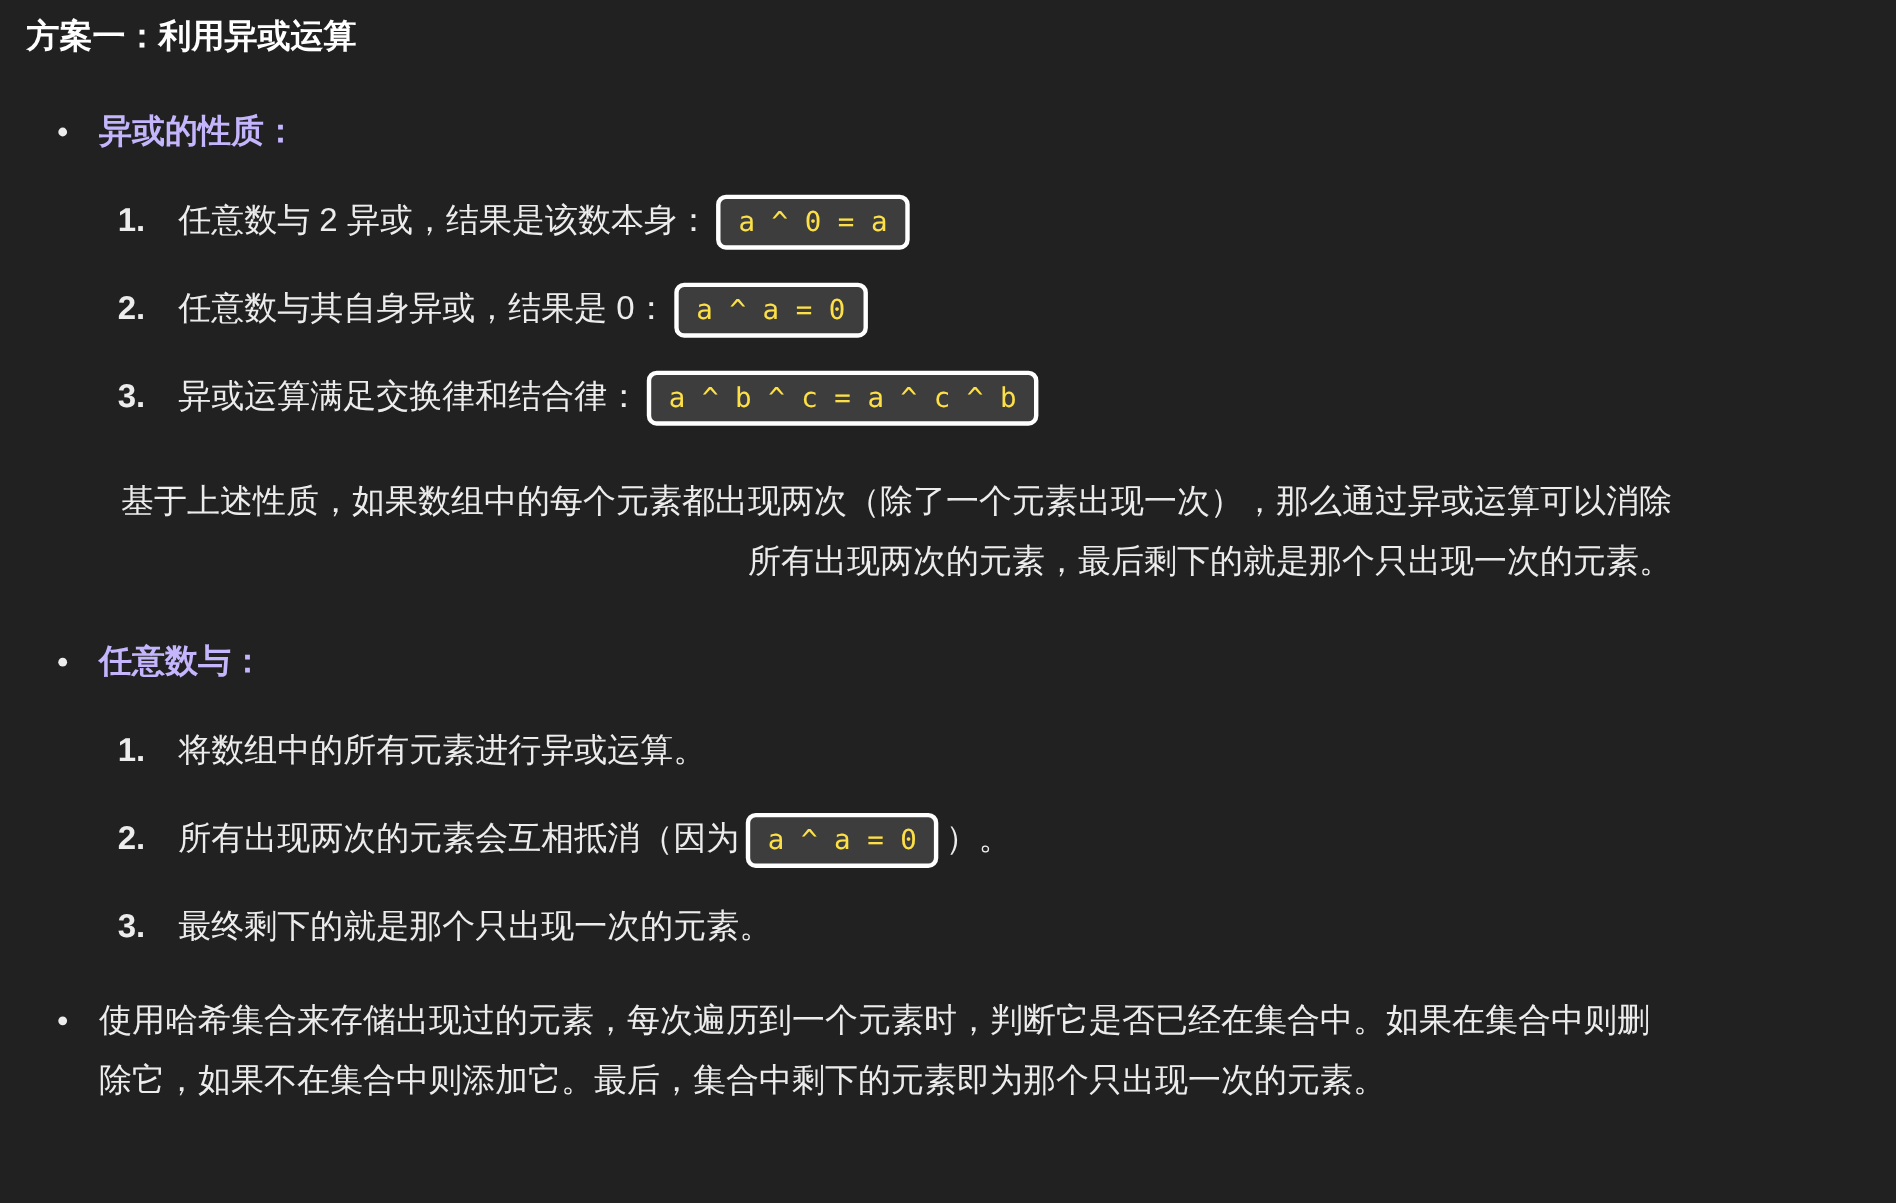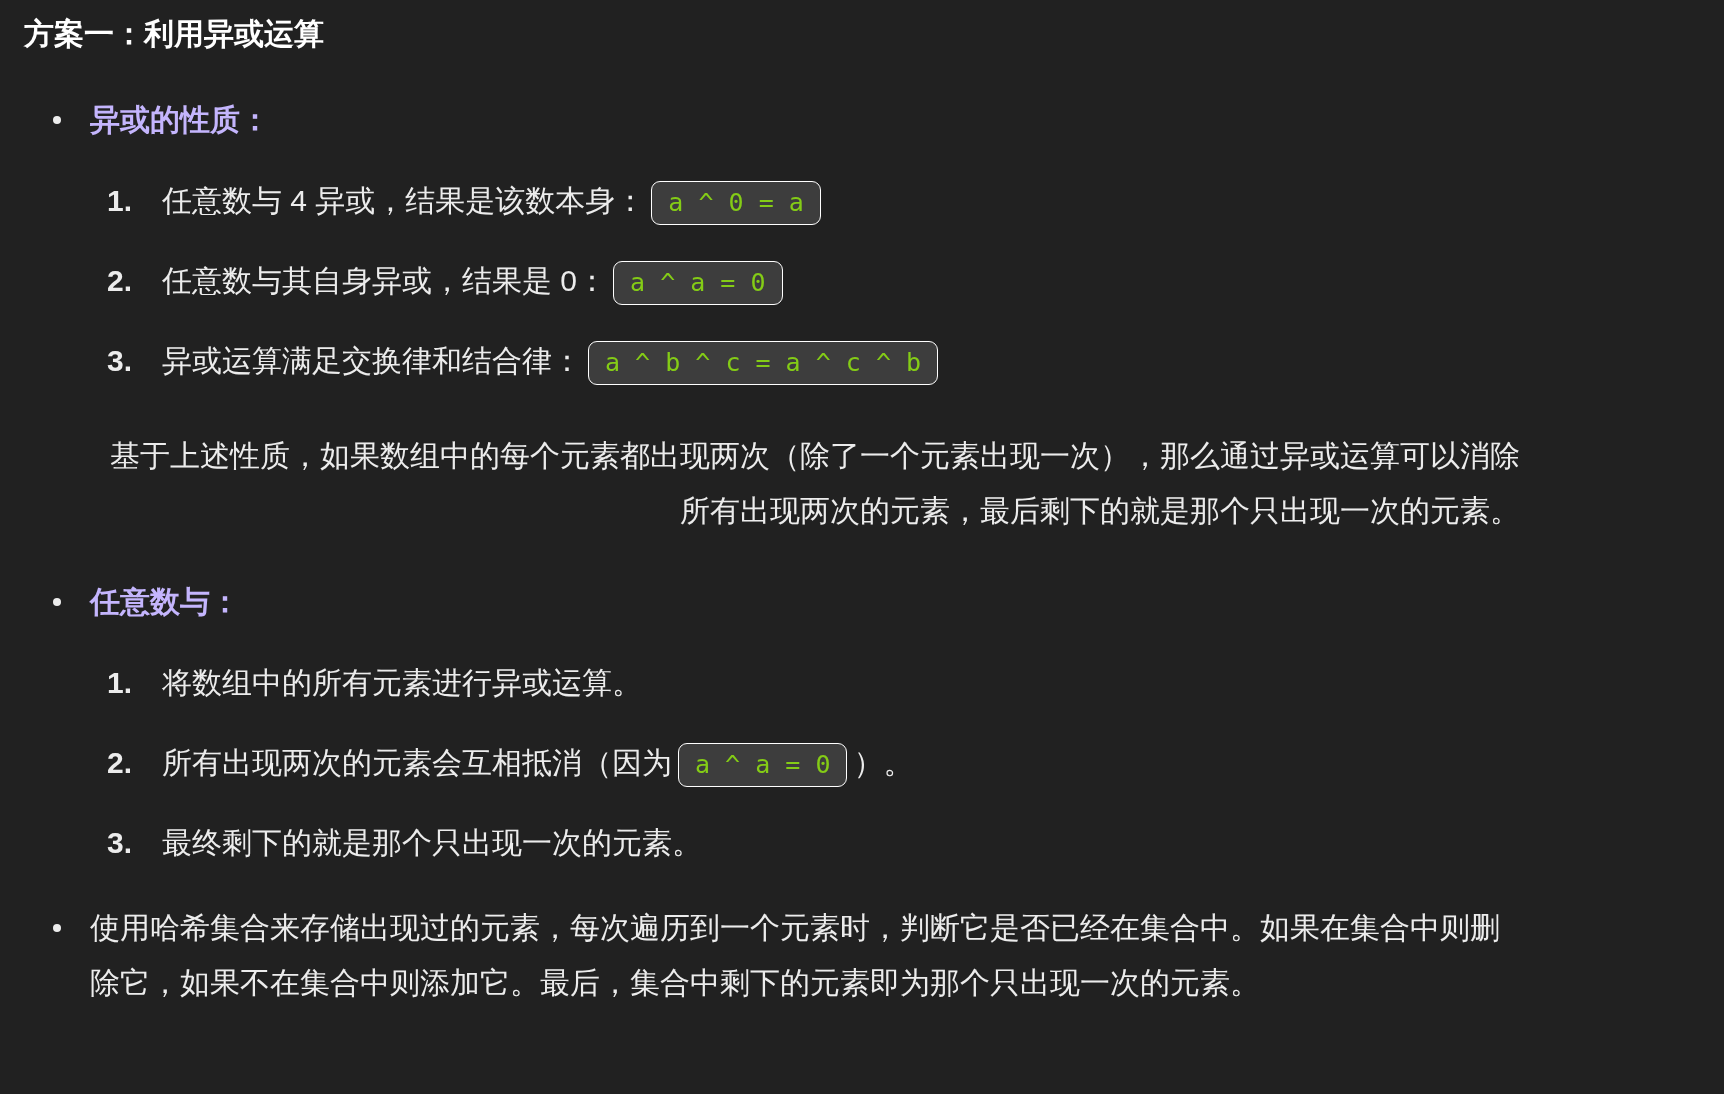--- a/index.html
+++ b/index.html
@@ -74,43 +74,43 @@
   }
   p.body-para {
     margin: 40px 0 36px 0;
     text-align: right;
   }
   code.inline-code {
     font-family: "DejaVu Sans Mono", "Liberation Mono", monospace;
     font-size: 25px;
     line-height: 1;
     background: #3d3d3d;
-    border: 1px solid #ffffff;
+    border: 4px solid #ffffff;
     border-radius: 9px;
     padding: 8px 16px 9px 16px;
     margin: 0 6px;
     white-space: nowrap;
     display: inline-block;
     vertical-align: baseline;
-    color: #84cc16;
+    color: #fde047;
   }
 </style>
 </head>
 <body>
 
 <div class="doc">
 
   <h3 class="heading">方案一：利用异或运算</h3>
 
   <ul class="top-list">
     <li>
       <span class="li-title">异或的性质：</span>
       <ol class="num-list">
         <li>
-          <span>任意数与 4 异或，结果是该数本身：</span><code class="inline-code">a ^ 0 = a</code>
+          <span>任意数与 2 异或，结果是该数本身：</span><code class="inline-code">a ^ 0 = a</code>
         </li>
         <li>
           <span>任意数与其自身异或，结果是 0：</span><code class="inline-code">a ^ a = 0</code>
         </li>
         <li>
           <span>异或运算满足交换律和结合律：</span><code class="inline-code">a ^ b ^ c = a ^ c ^ b</code>
         </li>
       </ol>
       <p class="body-para">基于上述性质，如果数组中的每个元素都出现两次（除了一个元素出现一次），那么通过异或运算可以消除所有出现两次的元素，最后剩下的就是那个只出现一次的元素。</p>
     </li>

